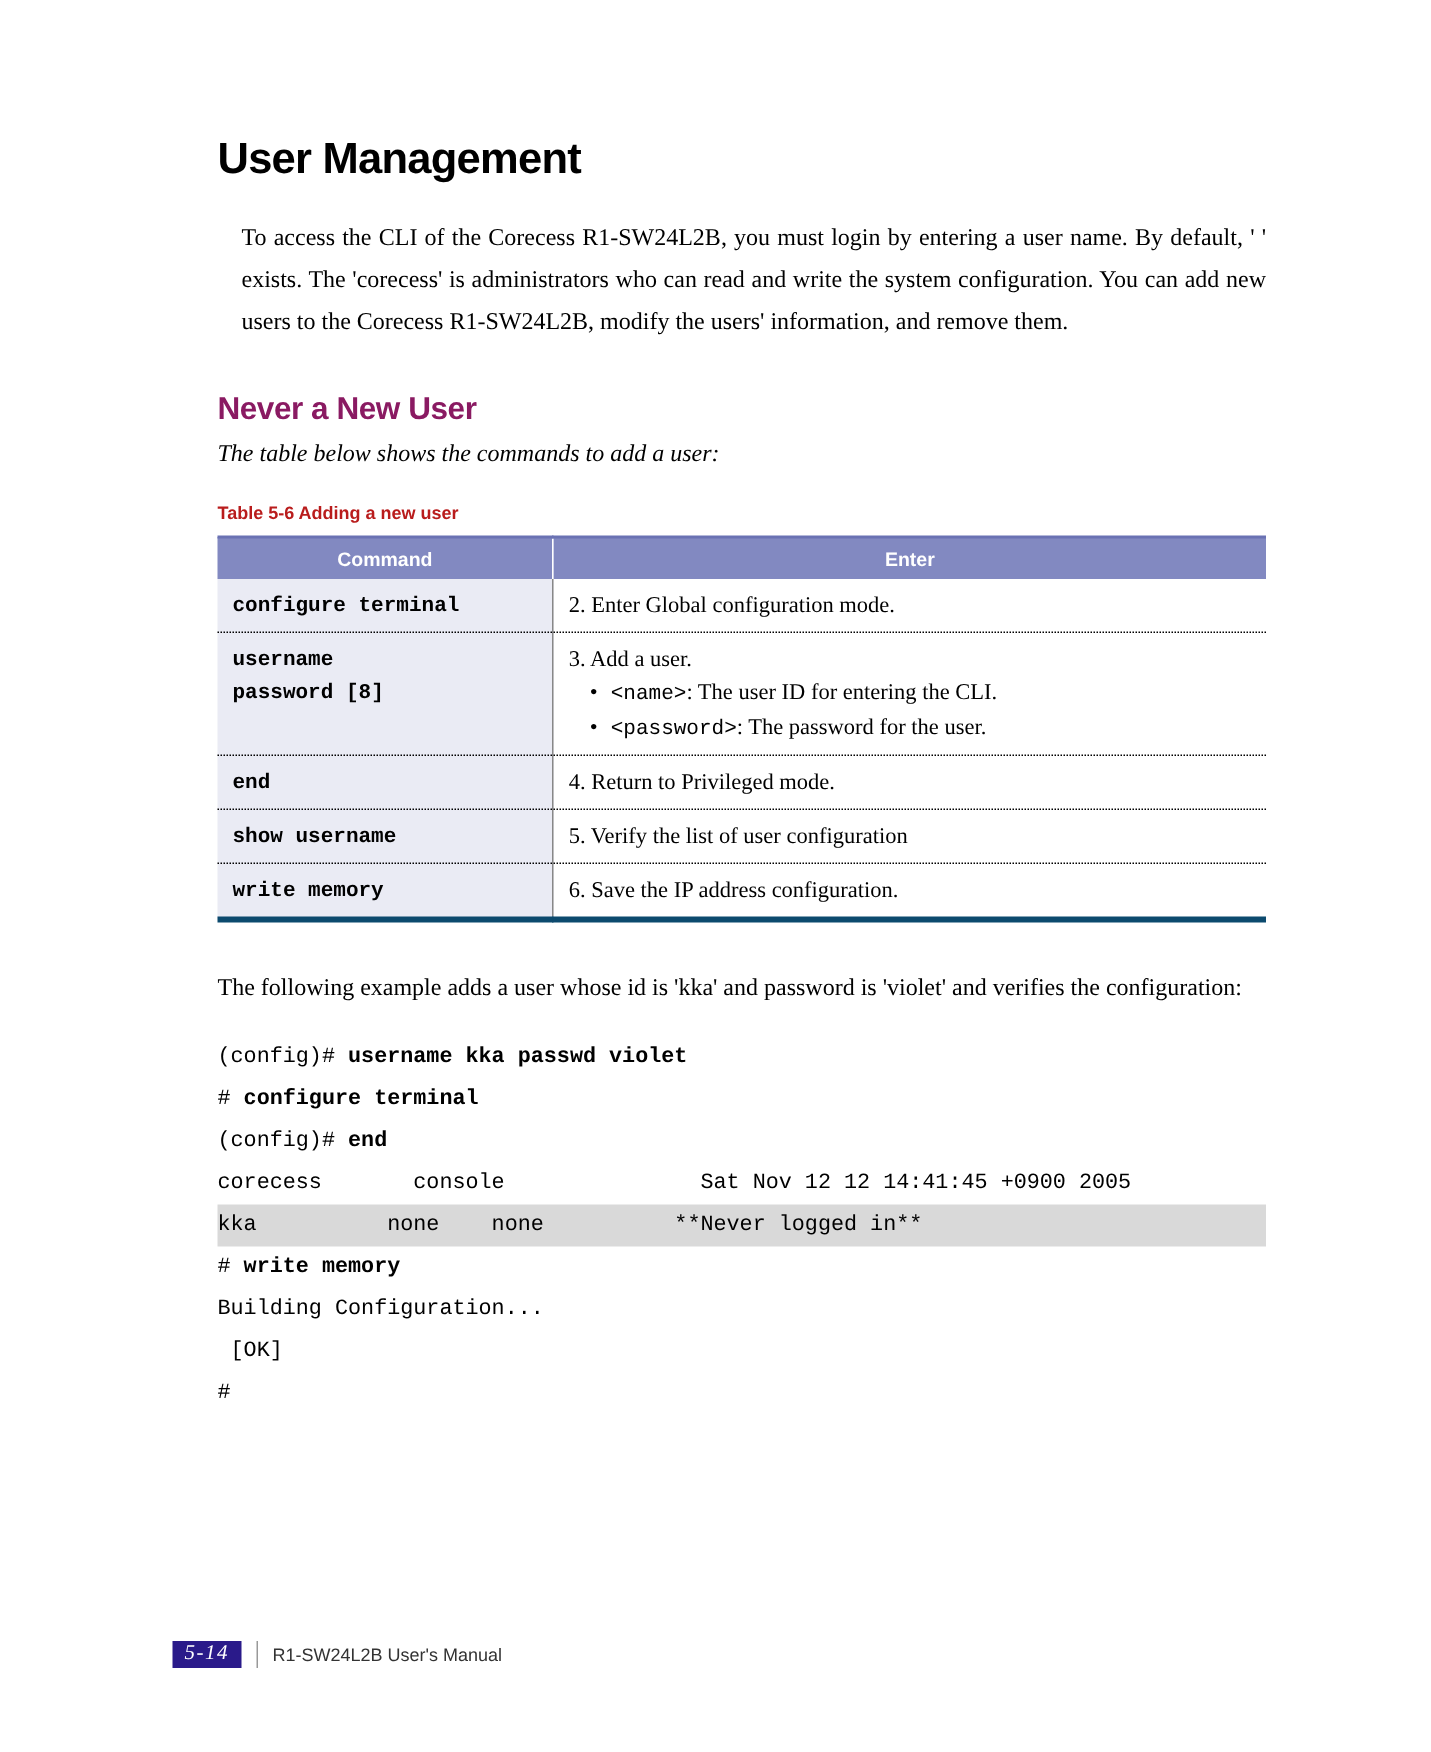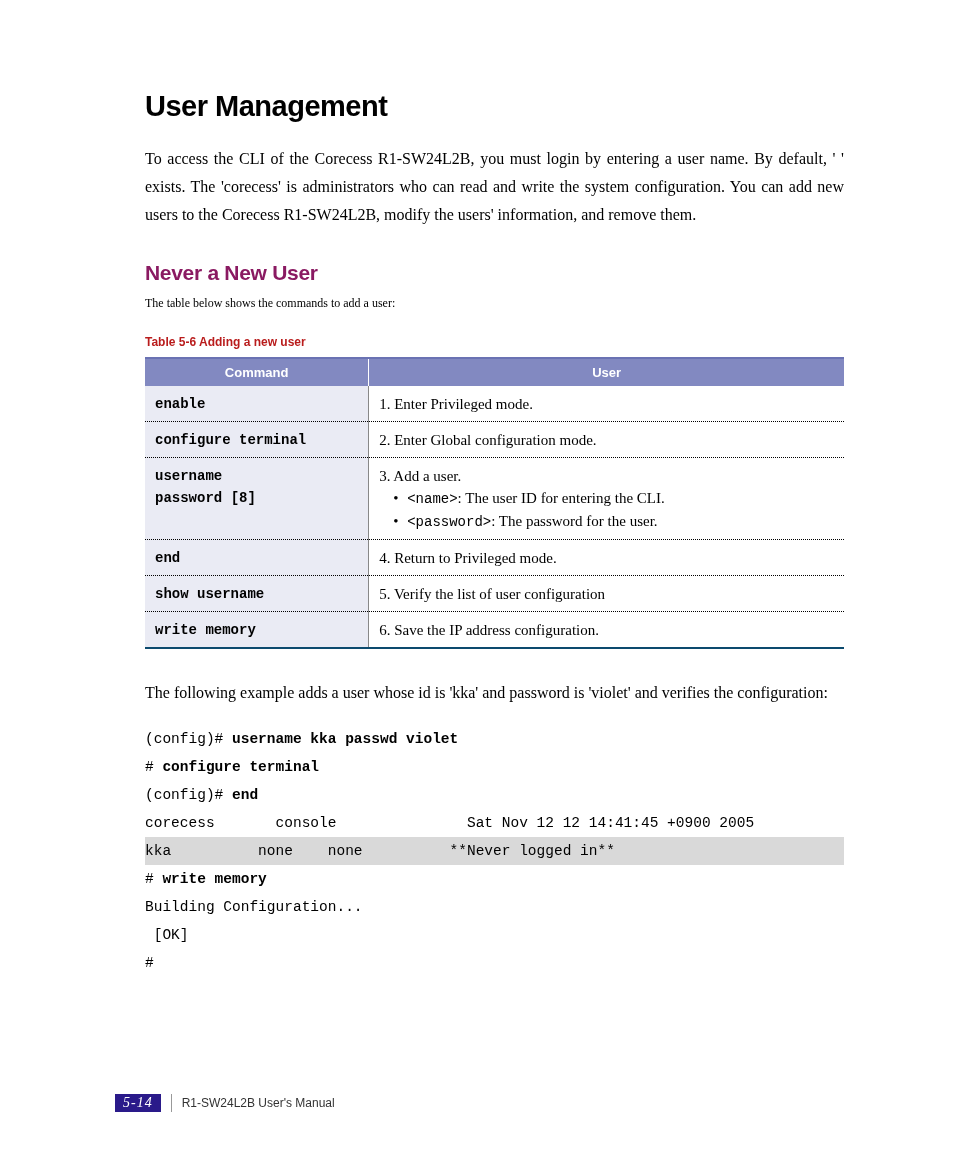--- a/index.html
+++ b/index.html
@@ -20,47 +20,48 @@
     font-family: "Arial Narrow", Arial, sans-serif;
     font-weight: bold;
     font-size: 29px;
     margin: 0 0 22px 0;
     letter-spacing: -0.5px;
   }
   .body-text {
     font-size: 16px;
     line-height: 28px;
     text-align: justify;
-    margin: 0 0 18px 0;
+    margin: 0 0 18px 16px;
   }
   h2 {
     font-family: "Arial Narrow", Arial, sans-serif;
     font-weight: bold;
     font-size: 21px;
     color: #8a1a62;
     margin: 32px 0 6px 0;
     letter-spacing: -0.3px;
   }
   .caption-intro {
-    font-size: 12px;
+    font-size: 16px;
     line-height: 24px;
     margin: 0 0 20px 0;
+    font-style: italic;
   }
   .table-caption {
     font-family: Arial, sans-serif;
     font-size: 12px;
     font-weight: bold;
     color: #b91c1c;
     margin: 0 0 8px 0;
   }
   table.cmd-table {
     width: 100%;
     border-collapse: collapse;
     border-top: 2px solid #6a72b3;
-    border-bottom: 2px solid #0c4a6e;
+    border-bottom: 4px solid #0c4a6e;
   }
   table.cmd-table th {
     background: #8289c1;
     color: #fff;
     font-family: Arial, sans-serif;
     font-size: 13px;
     font-weight: bold;
     padding: 6px 10px;
     text-align: center;
     border-right: 1px solid #fff;
@@ -157,28 +158,24 @@
   <h2>Never a New User</h2>
 
   <p class="caption-intro">The table below shows the commands to add a user:</p>
 
   <div class="table-caption">Table 5-6   Adding a new user</div>
 
   <table class="cmd-table">
     <thead>
       <tr>
         <th>Command</th>
-        <th>User</th>
+        <th>Enter</th>
       </tr>
     </thead>
     <tbody id="table-body">
-        <tr>
-          <td>enable</td>
-          <td>1. Enter Privileged mode.</td>
-        </tr>
         <tr>
           <td>configure terminal</td>
           <td>2. Enter Global configuration mode.</td>
         </tr>
         <tr>
           <td>username <name><br>password <password> [8]</password></name></td>
           <td>
             <div>3. Add a user.</div>
             <div class="bullet-line"><span class="mono-inline">&lt;name&gt;</span>: The user ID for entering the CLI.</div>
             <div class="bullet-line"><span class="mono-inline">&lt;password&gt;</span>: The password for the user.</div>

